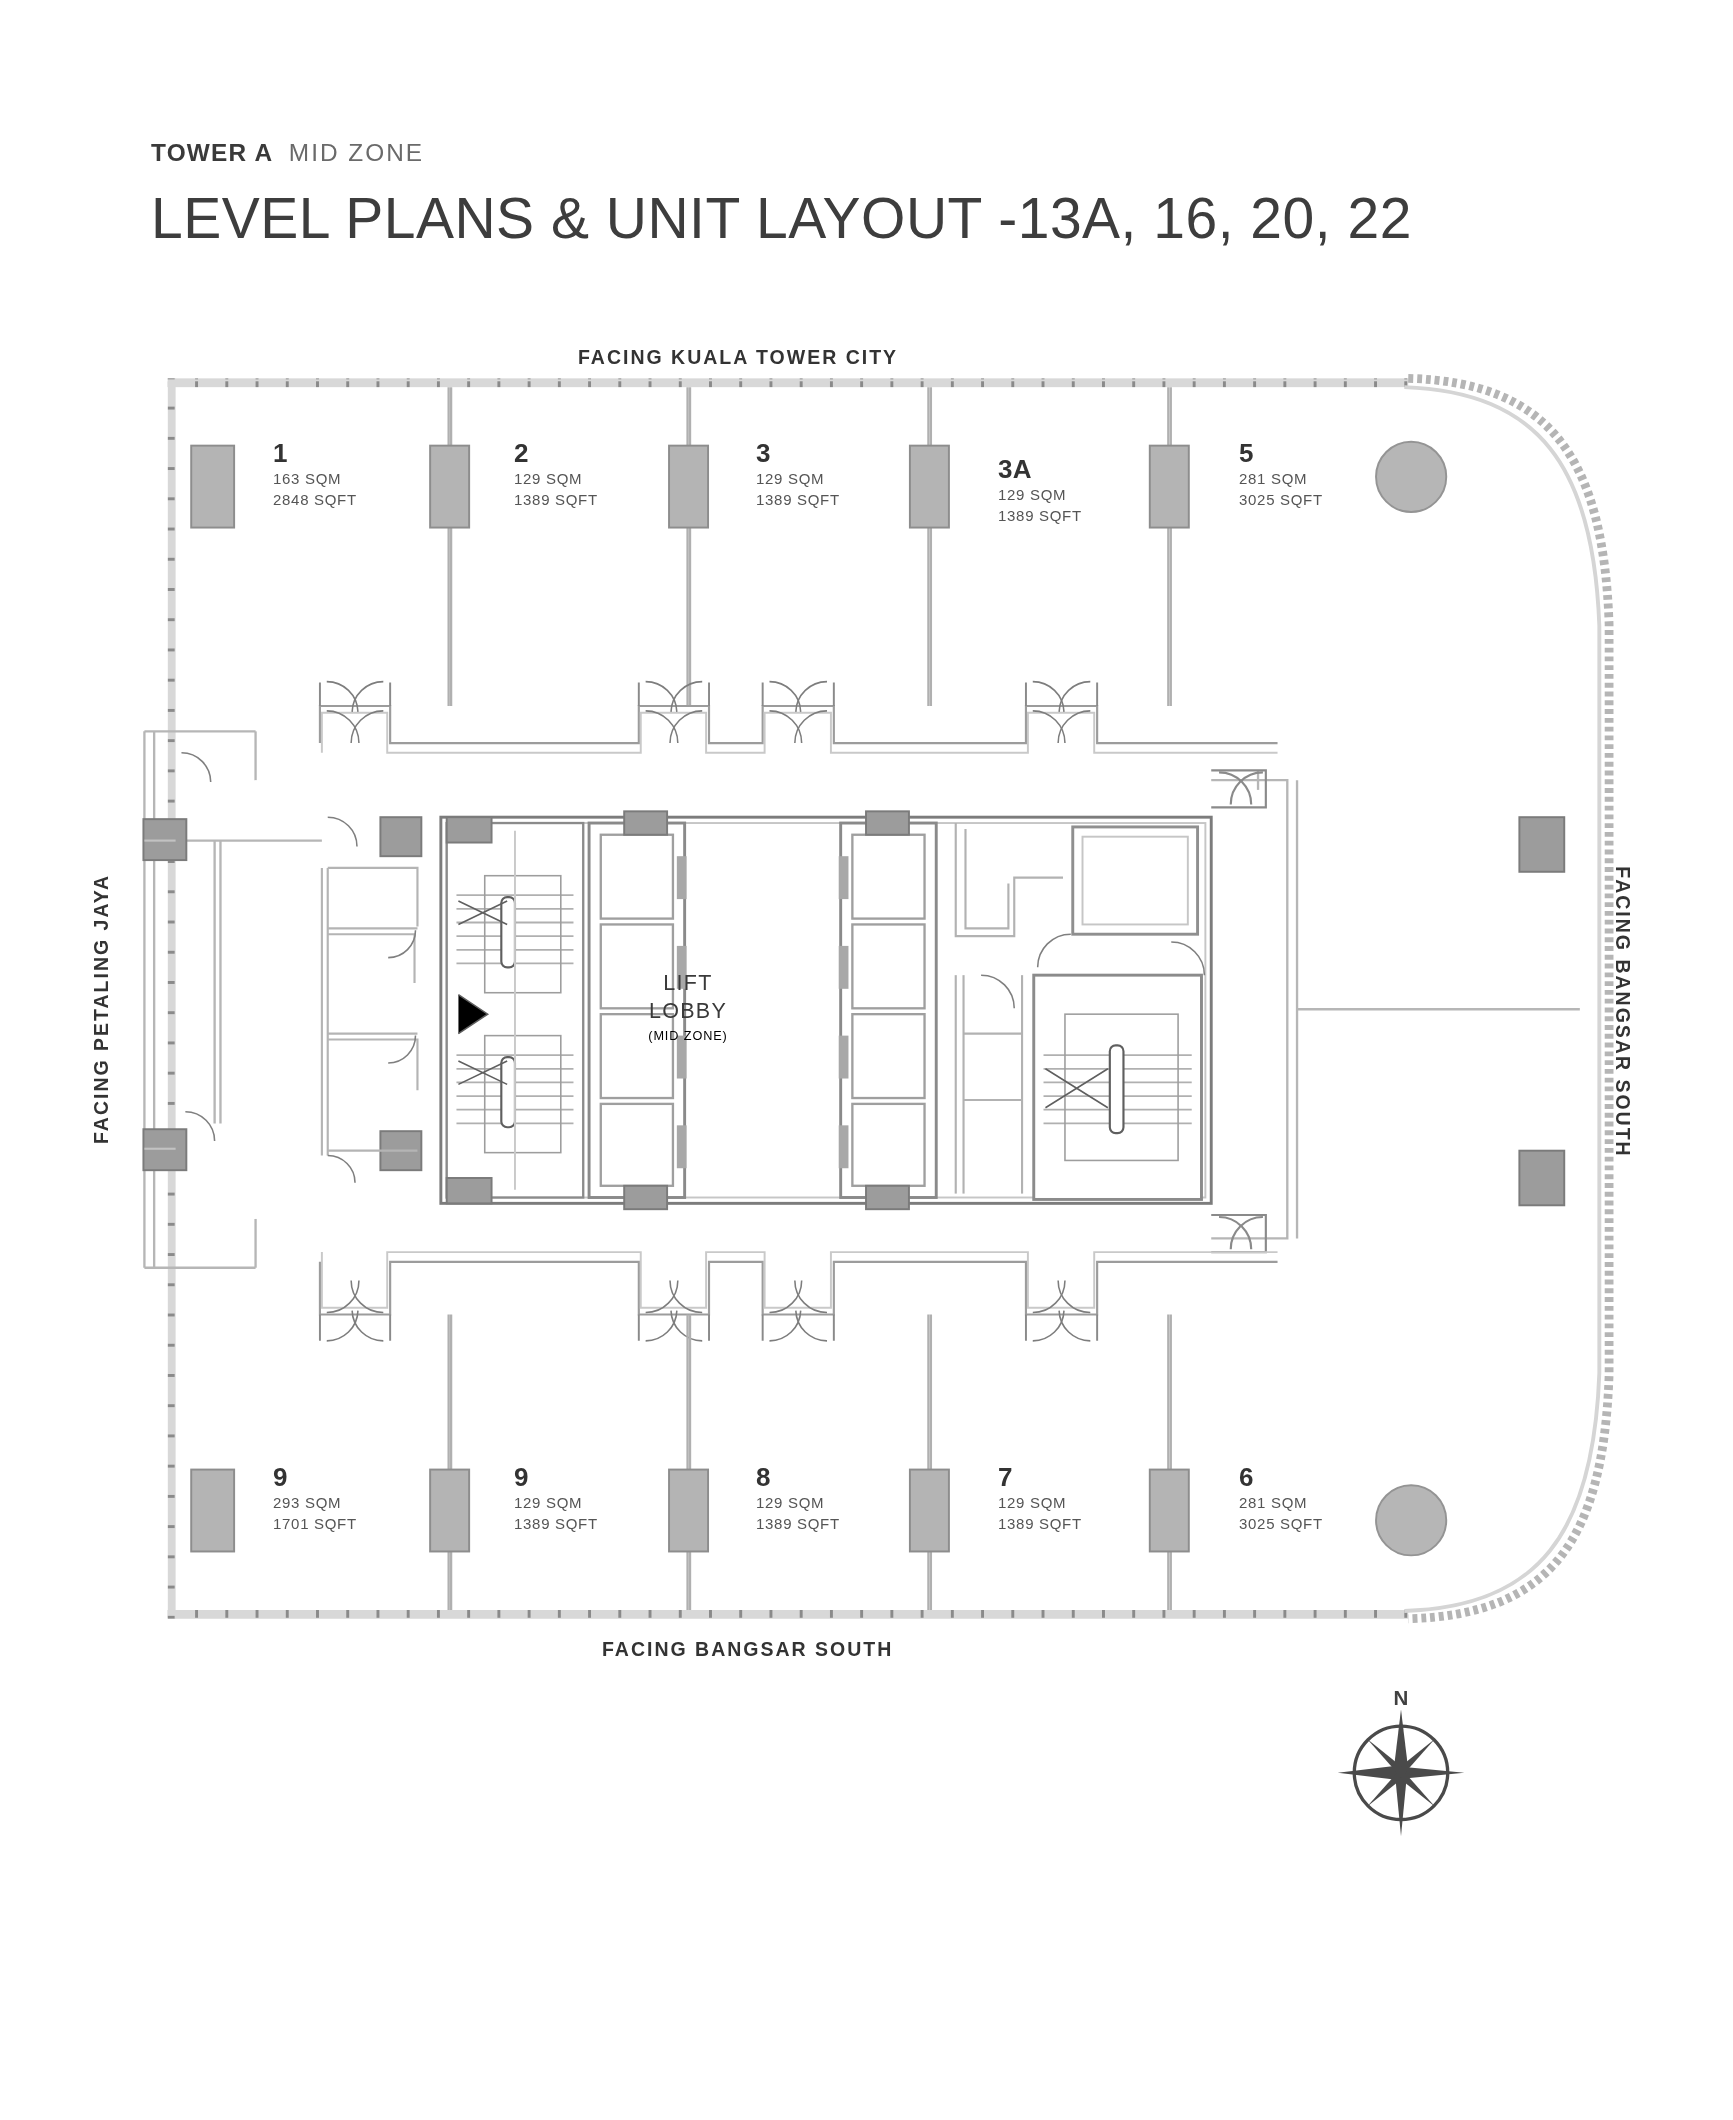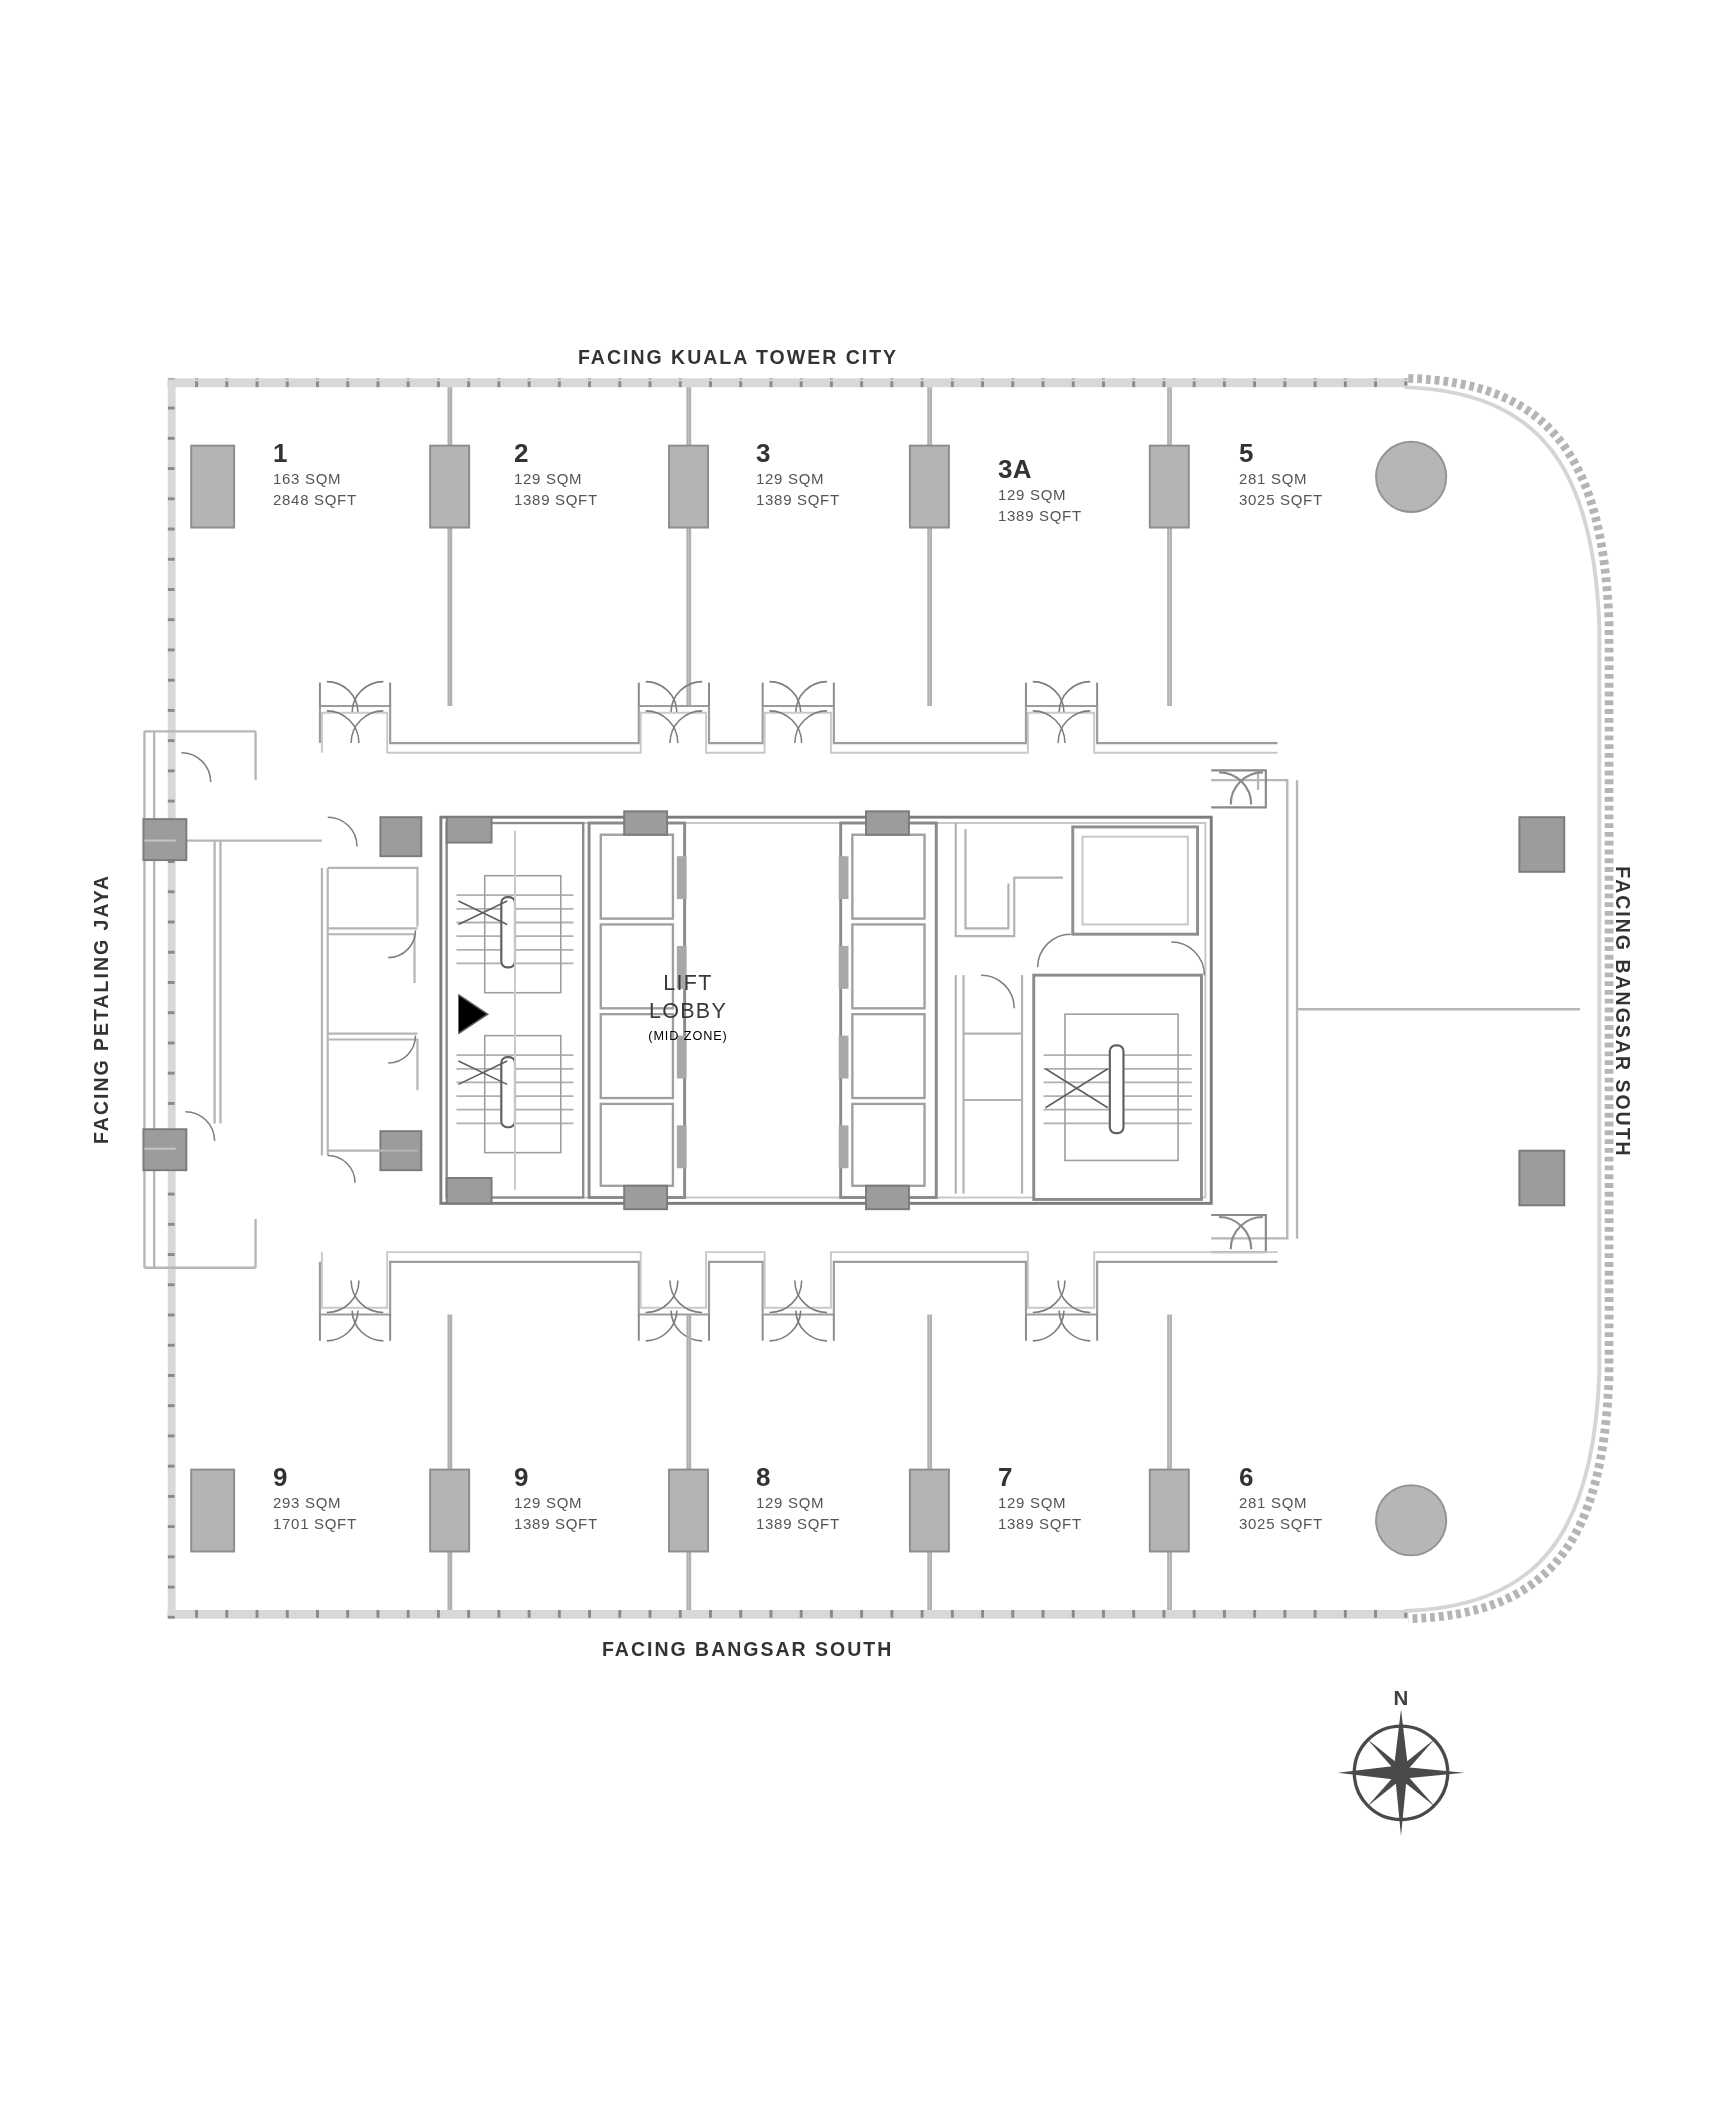--- a/index.html
+++ b/index.html
@@ -139,20 +139,24 @@
     font-size: 12.7px;
     letter-spacing: 0.9px;
     color: #000000;
     line-height: 1.6;
   }
 </style>
 </head>
 <body>
 
 <div id="header">
+  <div id="eyebrow">
+    <span class="tower">TOWER A</span><span class="zone">MID ZONE</span>
+  </div>
+  <div id="main-title">LEVEL PLANS &amp; UNIT LAYOUT -13A, 16, 20, 22</div>
 </div>
 
 <div id="plan">
 <svg width="1734" height="2120" viewBox="0 0 1778 2174" xmlns="http://www.w3.org/2000/svg">
   <defs>
 
     <pattern id="mullionH" width="31" height="10" patternUnits="userSpaceOnUse">
       <rect x="0" y="0" width="31" height="10" fill="#d8d8d8"></rect>
       <rect x="14" y="1" width="3" height="8" fill="#8a8a8a"></rect>
     </pattern>

